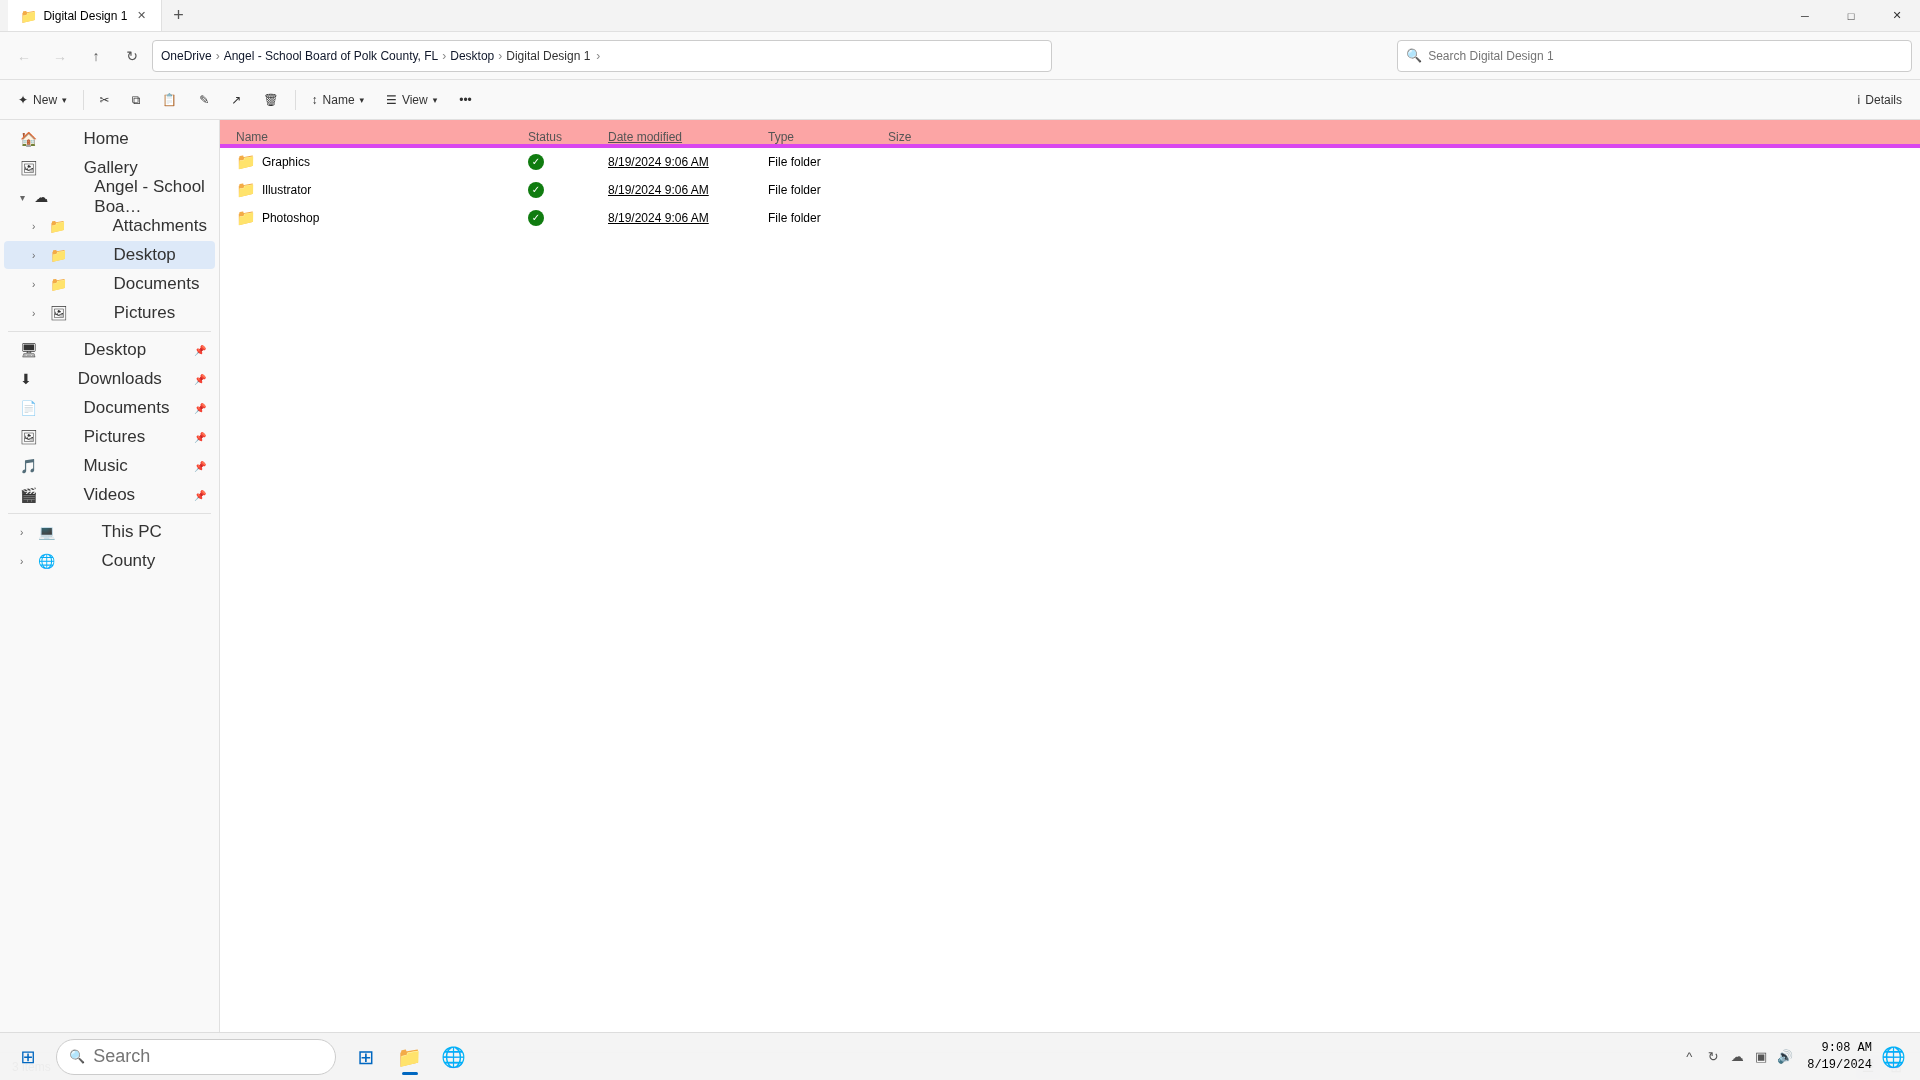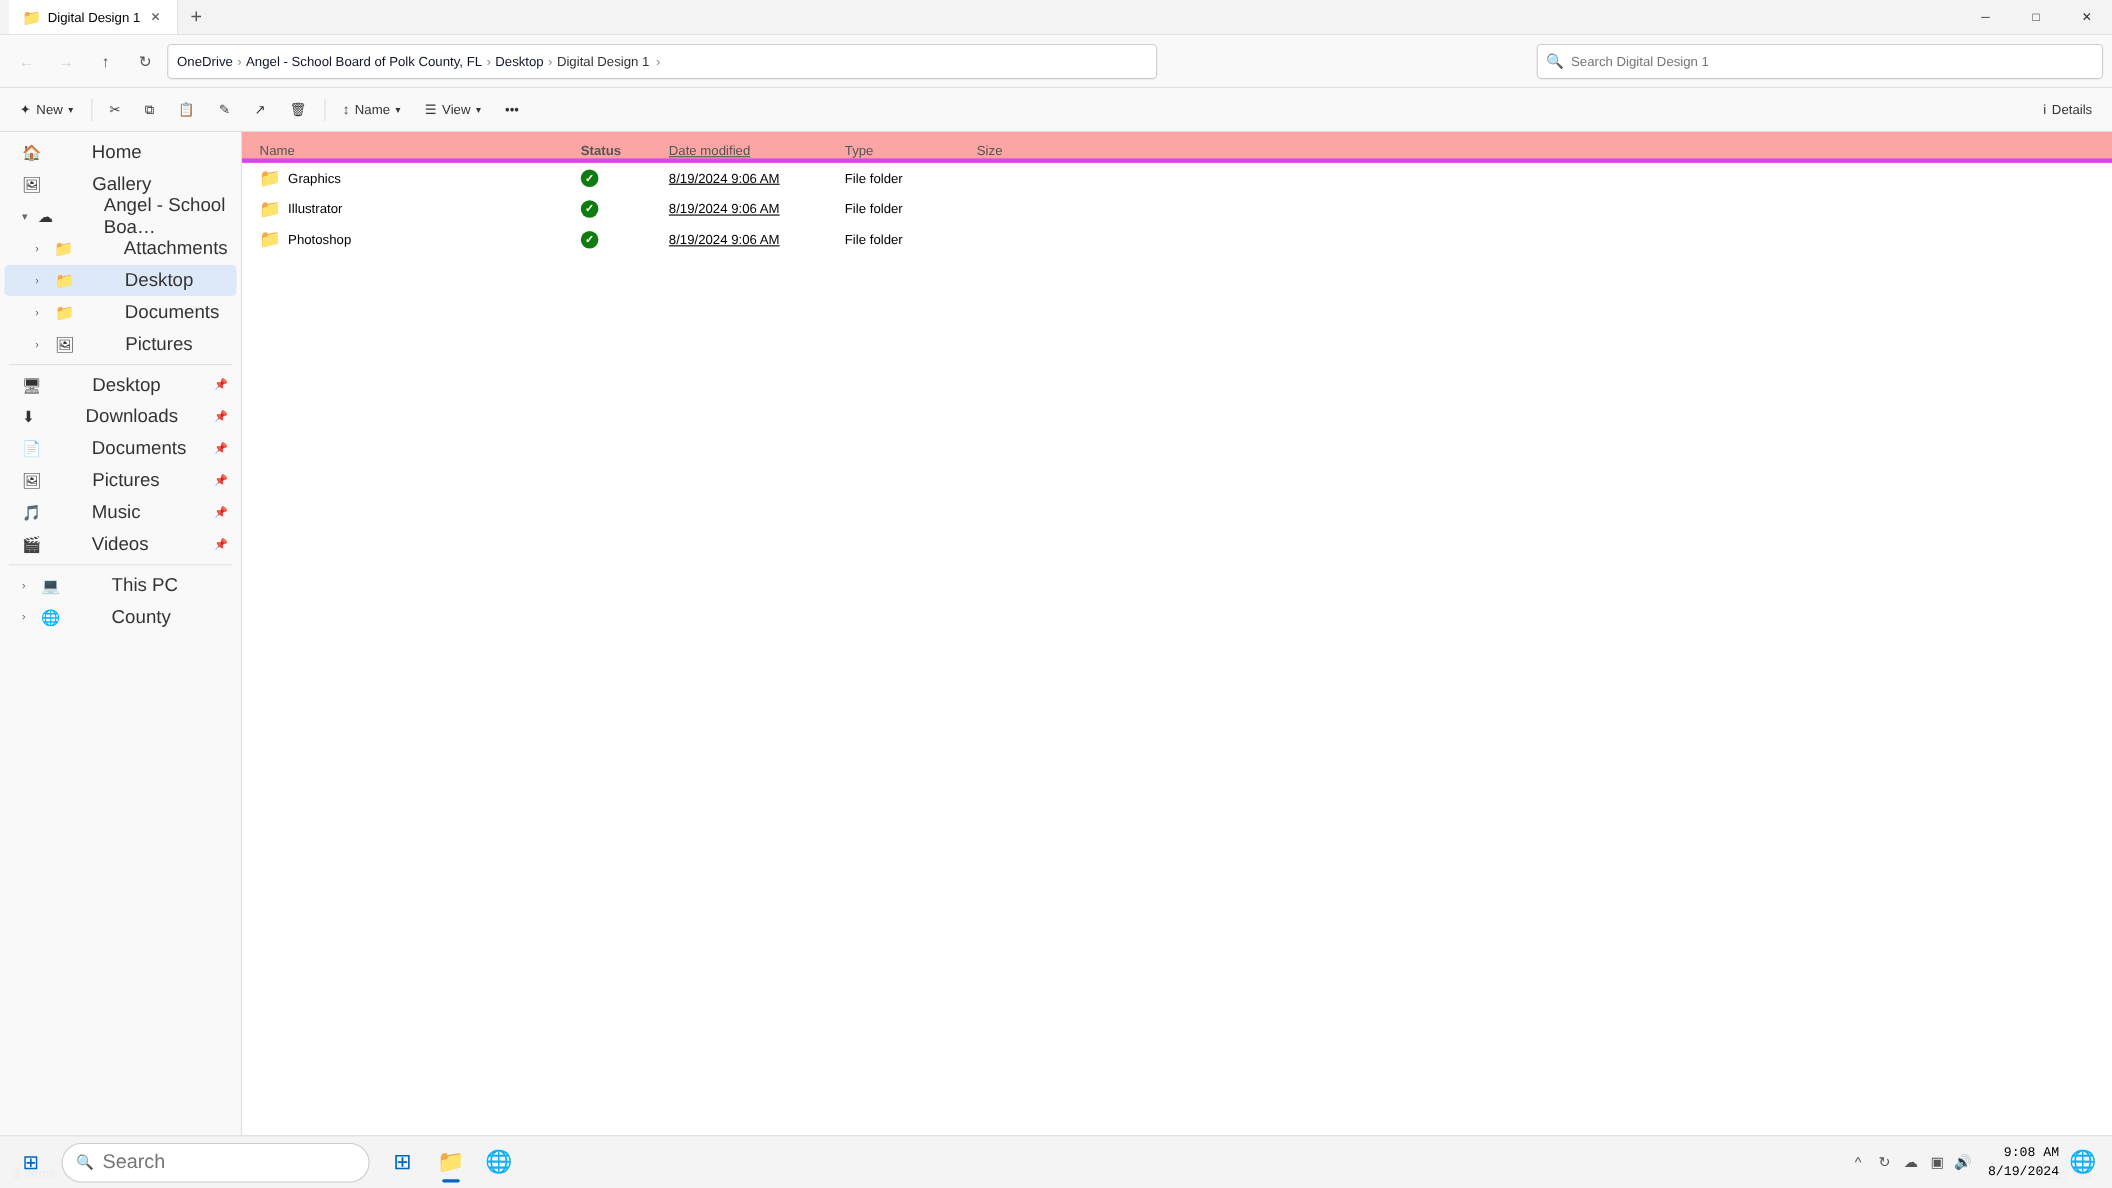--- a/index.html
+++ b/index.html
@@ -124,21 +124,21 @@
     }
 
     
     .file-list-header {
       display: flex; align-items: flex-end; height: 28px;
       border-bottom: 4px solid #d946ef; padding: 0 8px;
       font-size: 12px; color: #555; background: #fca5a5;
       position: sticky; top: 0;
     }
     .col-name { width: 300px; padding-left: 8px; cursor: pointer; }
-    .col-status { width: 80px; cursor: pointer; font-weight: bold; }
+    .col-status { width: 80px; cursor: pointer; }
     .col-date { width: 160px; cursor: pointer; text-decoration: underline; }
     .col-type { width: 120px; cursor: pointer; }
     .col-size { width: 100px; cursor: pointer; margin-top: 35px; }
     .file-row {
       display: flex; align-items: center; height: 28px; padding: 0 8px;
       cursor: pointer; font-size: 12px; border-bottom: 1px solid transparent;
     }
     .file-row .col-name { display: flex; align-items: center; gap: 6px; }
     .folder-icon { font-size: 16px; }
     .status-check { 

